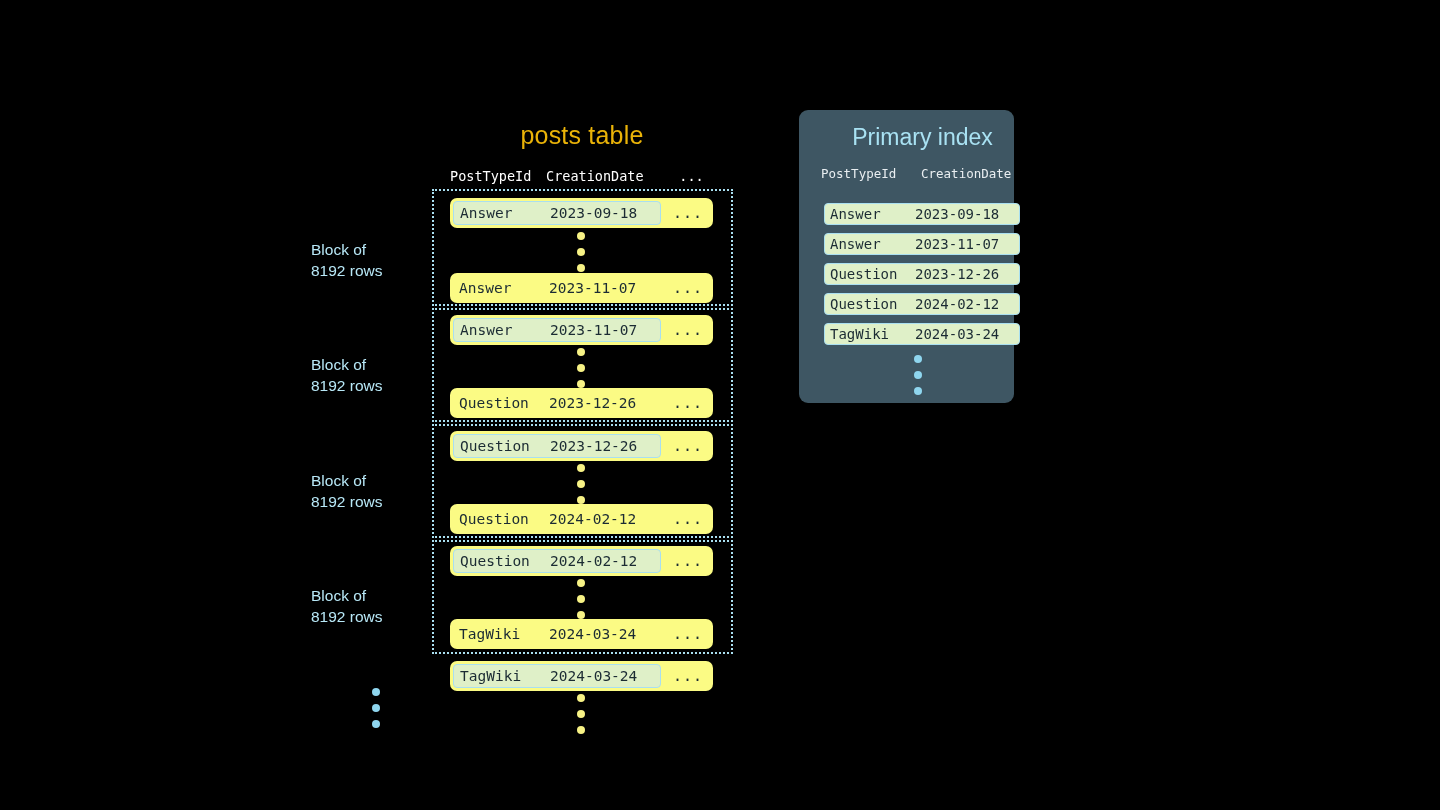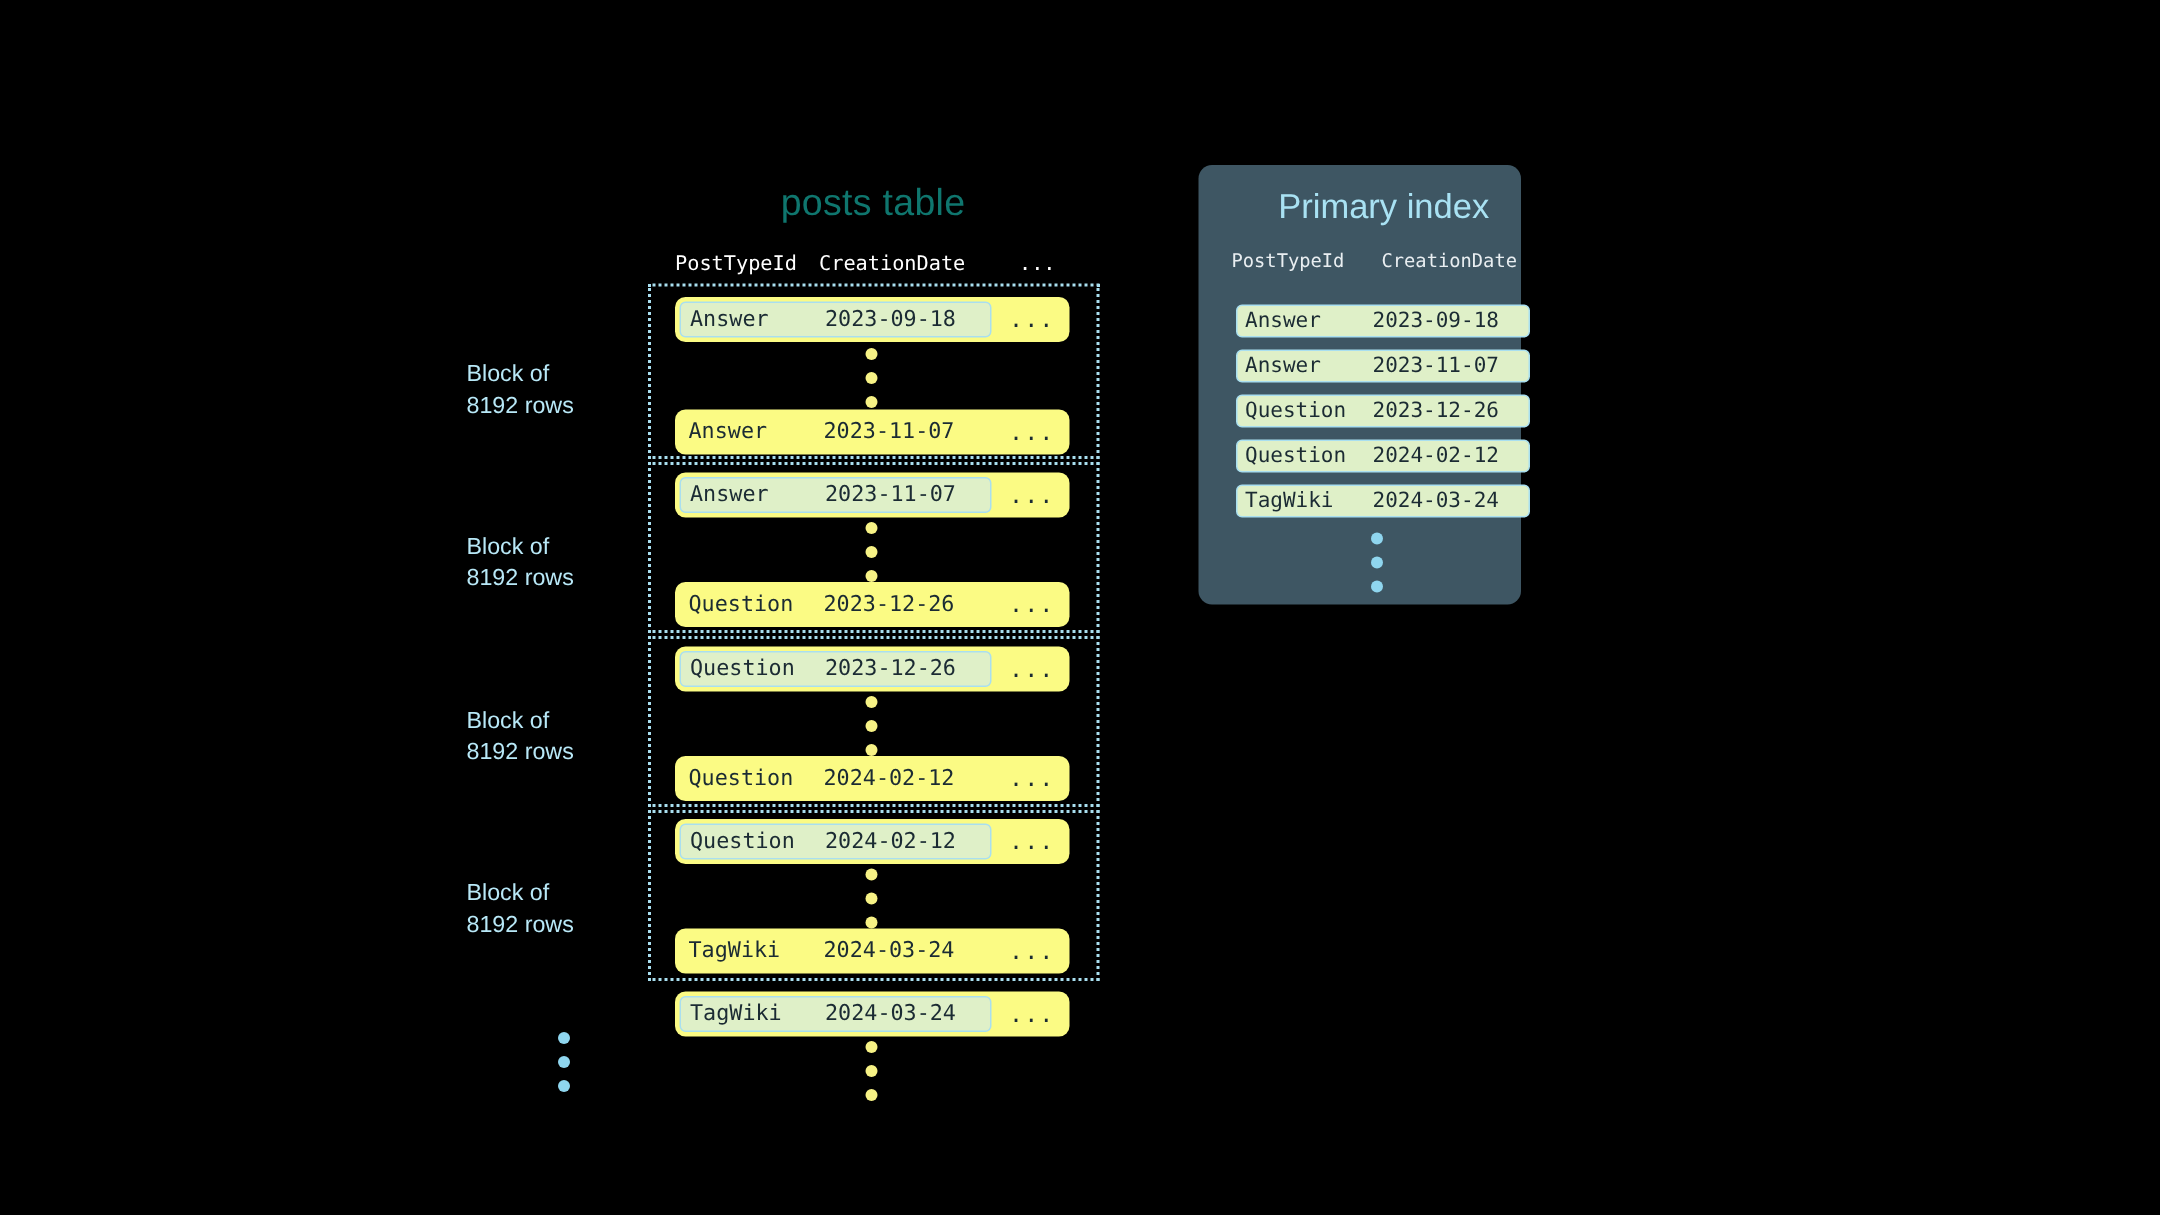--- a/index.html
+++ b/index.html
@@ -20,21 +20,21 @@
   }
 
   
   .posts-title {
     position: absolute;
     left: 432px;
     top: 121px;
     width: 300px;
     text-align: center;
     font-size: 25px;
-    color: #0f766e;
+    color: #eab308;
     font-family: "Liberation Sans", sans-serif;
     letter-spacing: 0.2px;
   }
   .posts-colheads {
     position: absolute;
     left: 450px;
     top: 166px;
     width: 263px;
     height: 20px;
     display: flex;

